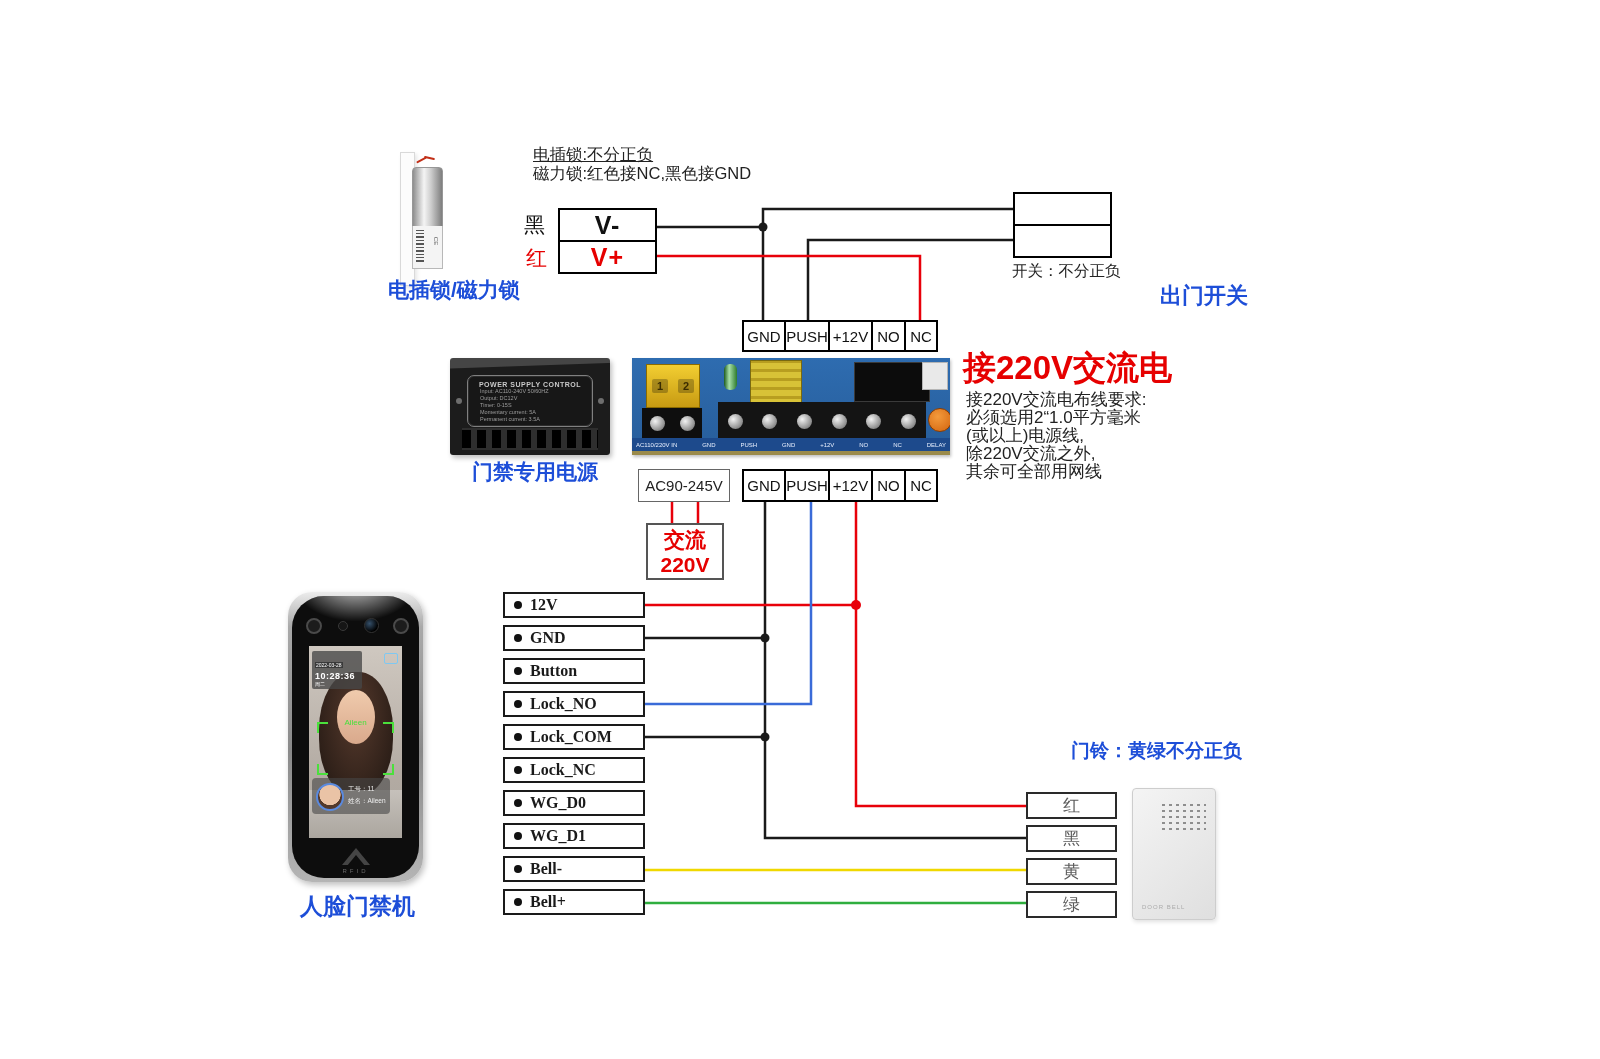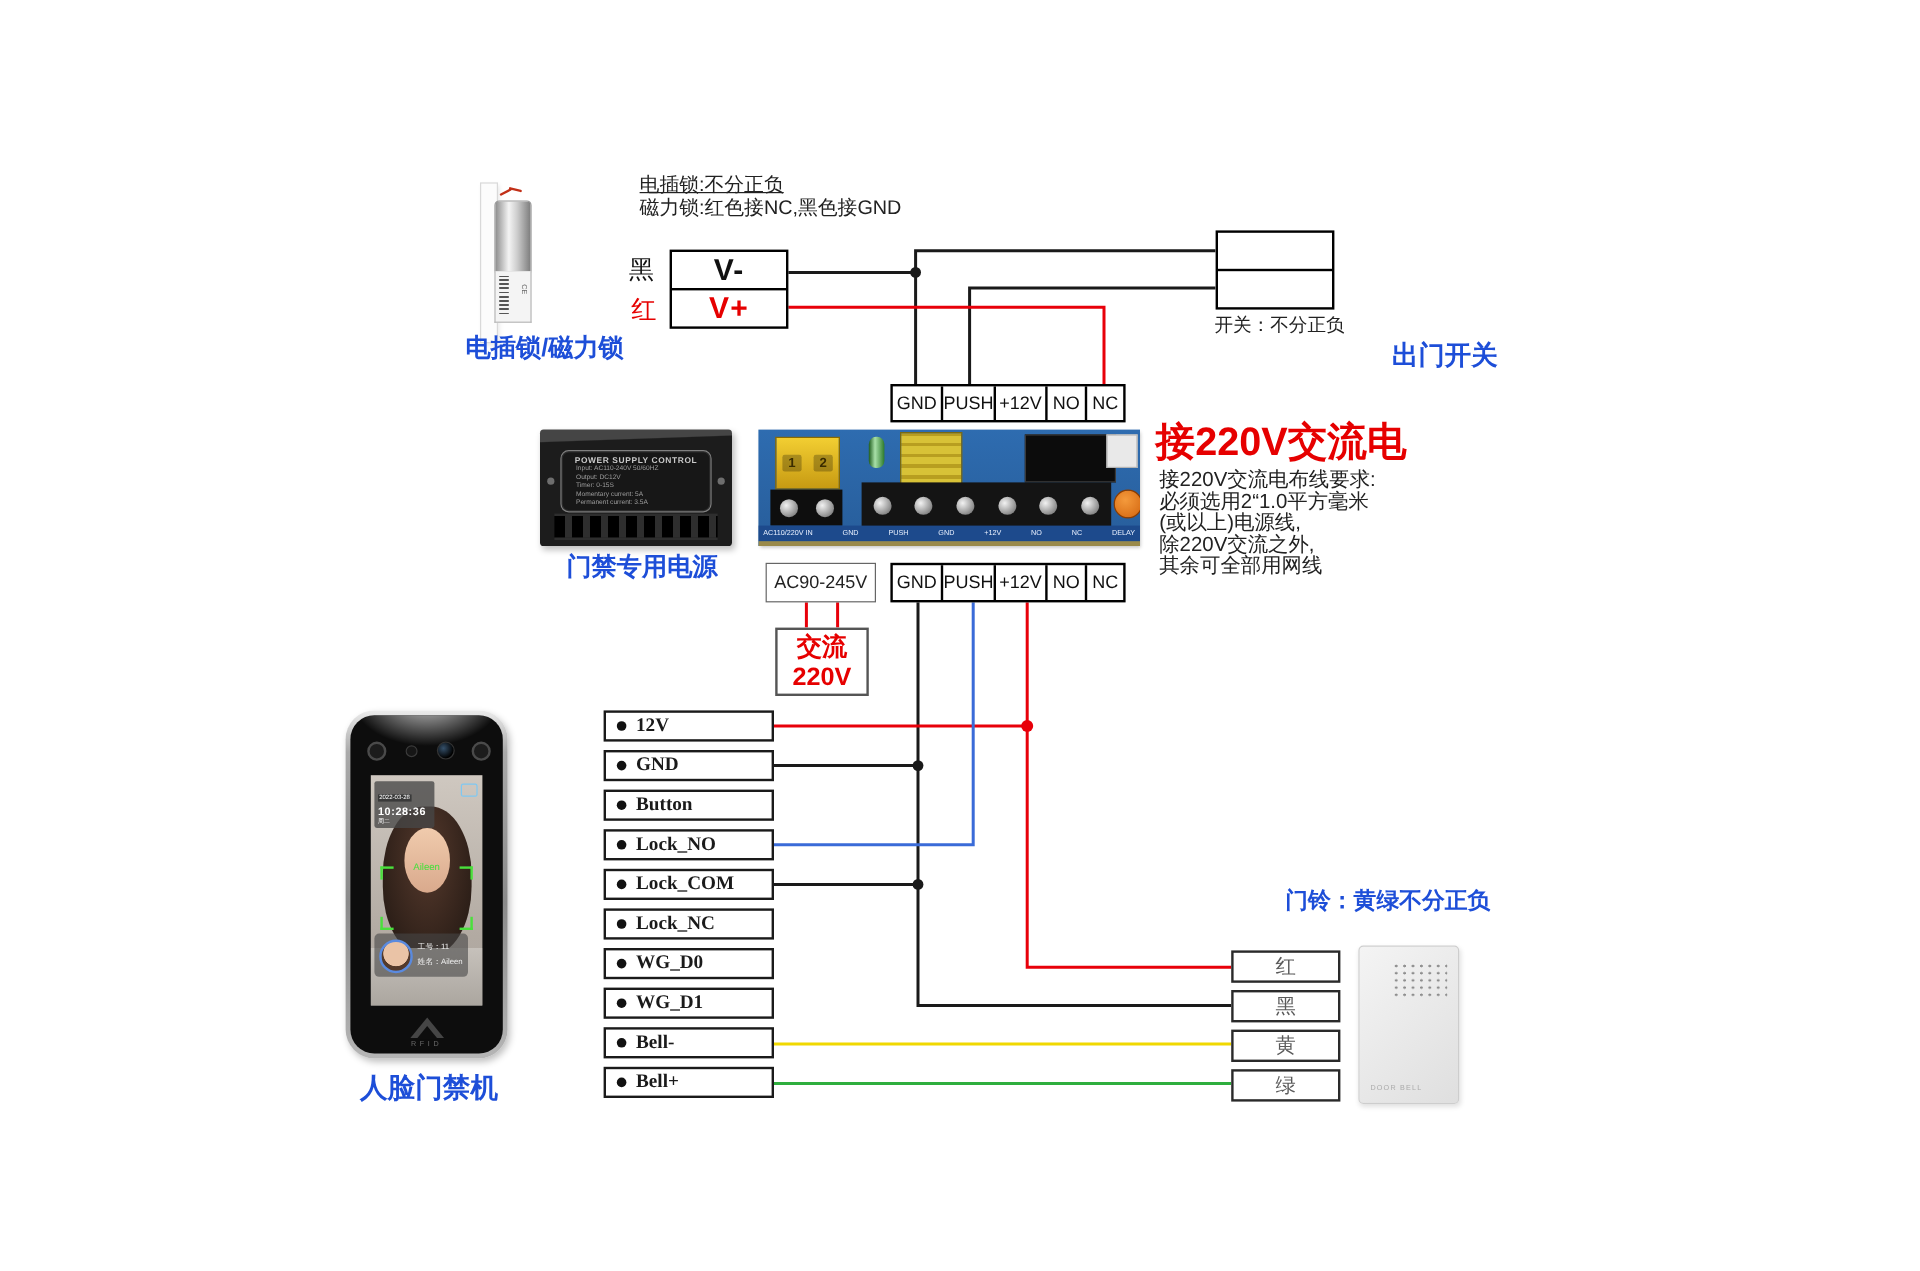--- a/index.html
+++ b/index.html
@@ -79,21 +79,21 @@
          display:flex;flex-direction:column;align-items:center;justify-content:center;
          font-size:21px;font-weight:bold;line-height:25px;color:#e60000;}
 
   
   .acin{position:absolute;left:638px;top:469px;width:90px;height:31px;border:1.5px solid #666;background:#fff;
         display:flex;align-items:center;justify-content:center;font-size:15px;color:#222;}
 
   
   .face{position:absolute;left:288px;top:592px;width:135px;height:290px;border-radius:24px;
         background:linear-gradient(180deg,#ececec,#a9a9a9 12%,#8a8a8a 55%,#b5b5b5);box-shadow:2px 3px 6px rgba(0,0,0,.25);}
-  .face .panel{position:absolute;inset:4px;border-radius:20px;background:#0d0d0d;overflow:hidden;}
+  .face .panel{position:absolute;inset:4px;border-radius:32px;background:#0d0d0d;overflow:hidden;}
   .face .glare{position:absolute;left:0;top:0;width:100%;height:26px;
         background:radial-gradient(ellipse at 50% -60%,rgba(255,255,255,.85),rgba(255,255,255,0) 70%);}
   .cam{position:absolute;border-radius:50%;}
   .face .screen{position:absolute;left:17px;top:50px;width:93px;height:192px;overflow:hidden;
         background:linear-gradient(#cfc8c0,#b2aaa2 70%,#a9a49e);}
   .scr-hair{position:absolute;left:10px;top:26px;width:74px;height:124px;border-radius:46%;
         background:radial-gradient(ellipse at 50% 35%,#55392c,#2d1f18 75%);}
   .scr-face{position:absolute;left:28px;top:44px;width:38px;height:54px;border-radius:50%;
         background:linear-gradient(#f0cbad,#d9a98c);}
   .scr-shirt{position:absolute;left:0;bottom:0;width:100%;height:48px;

